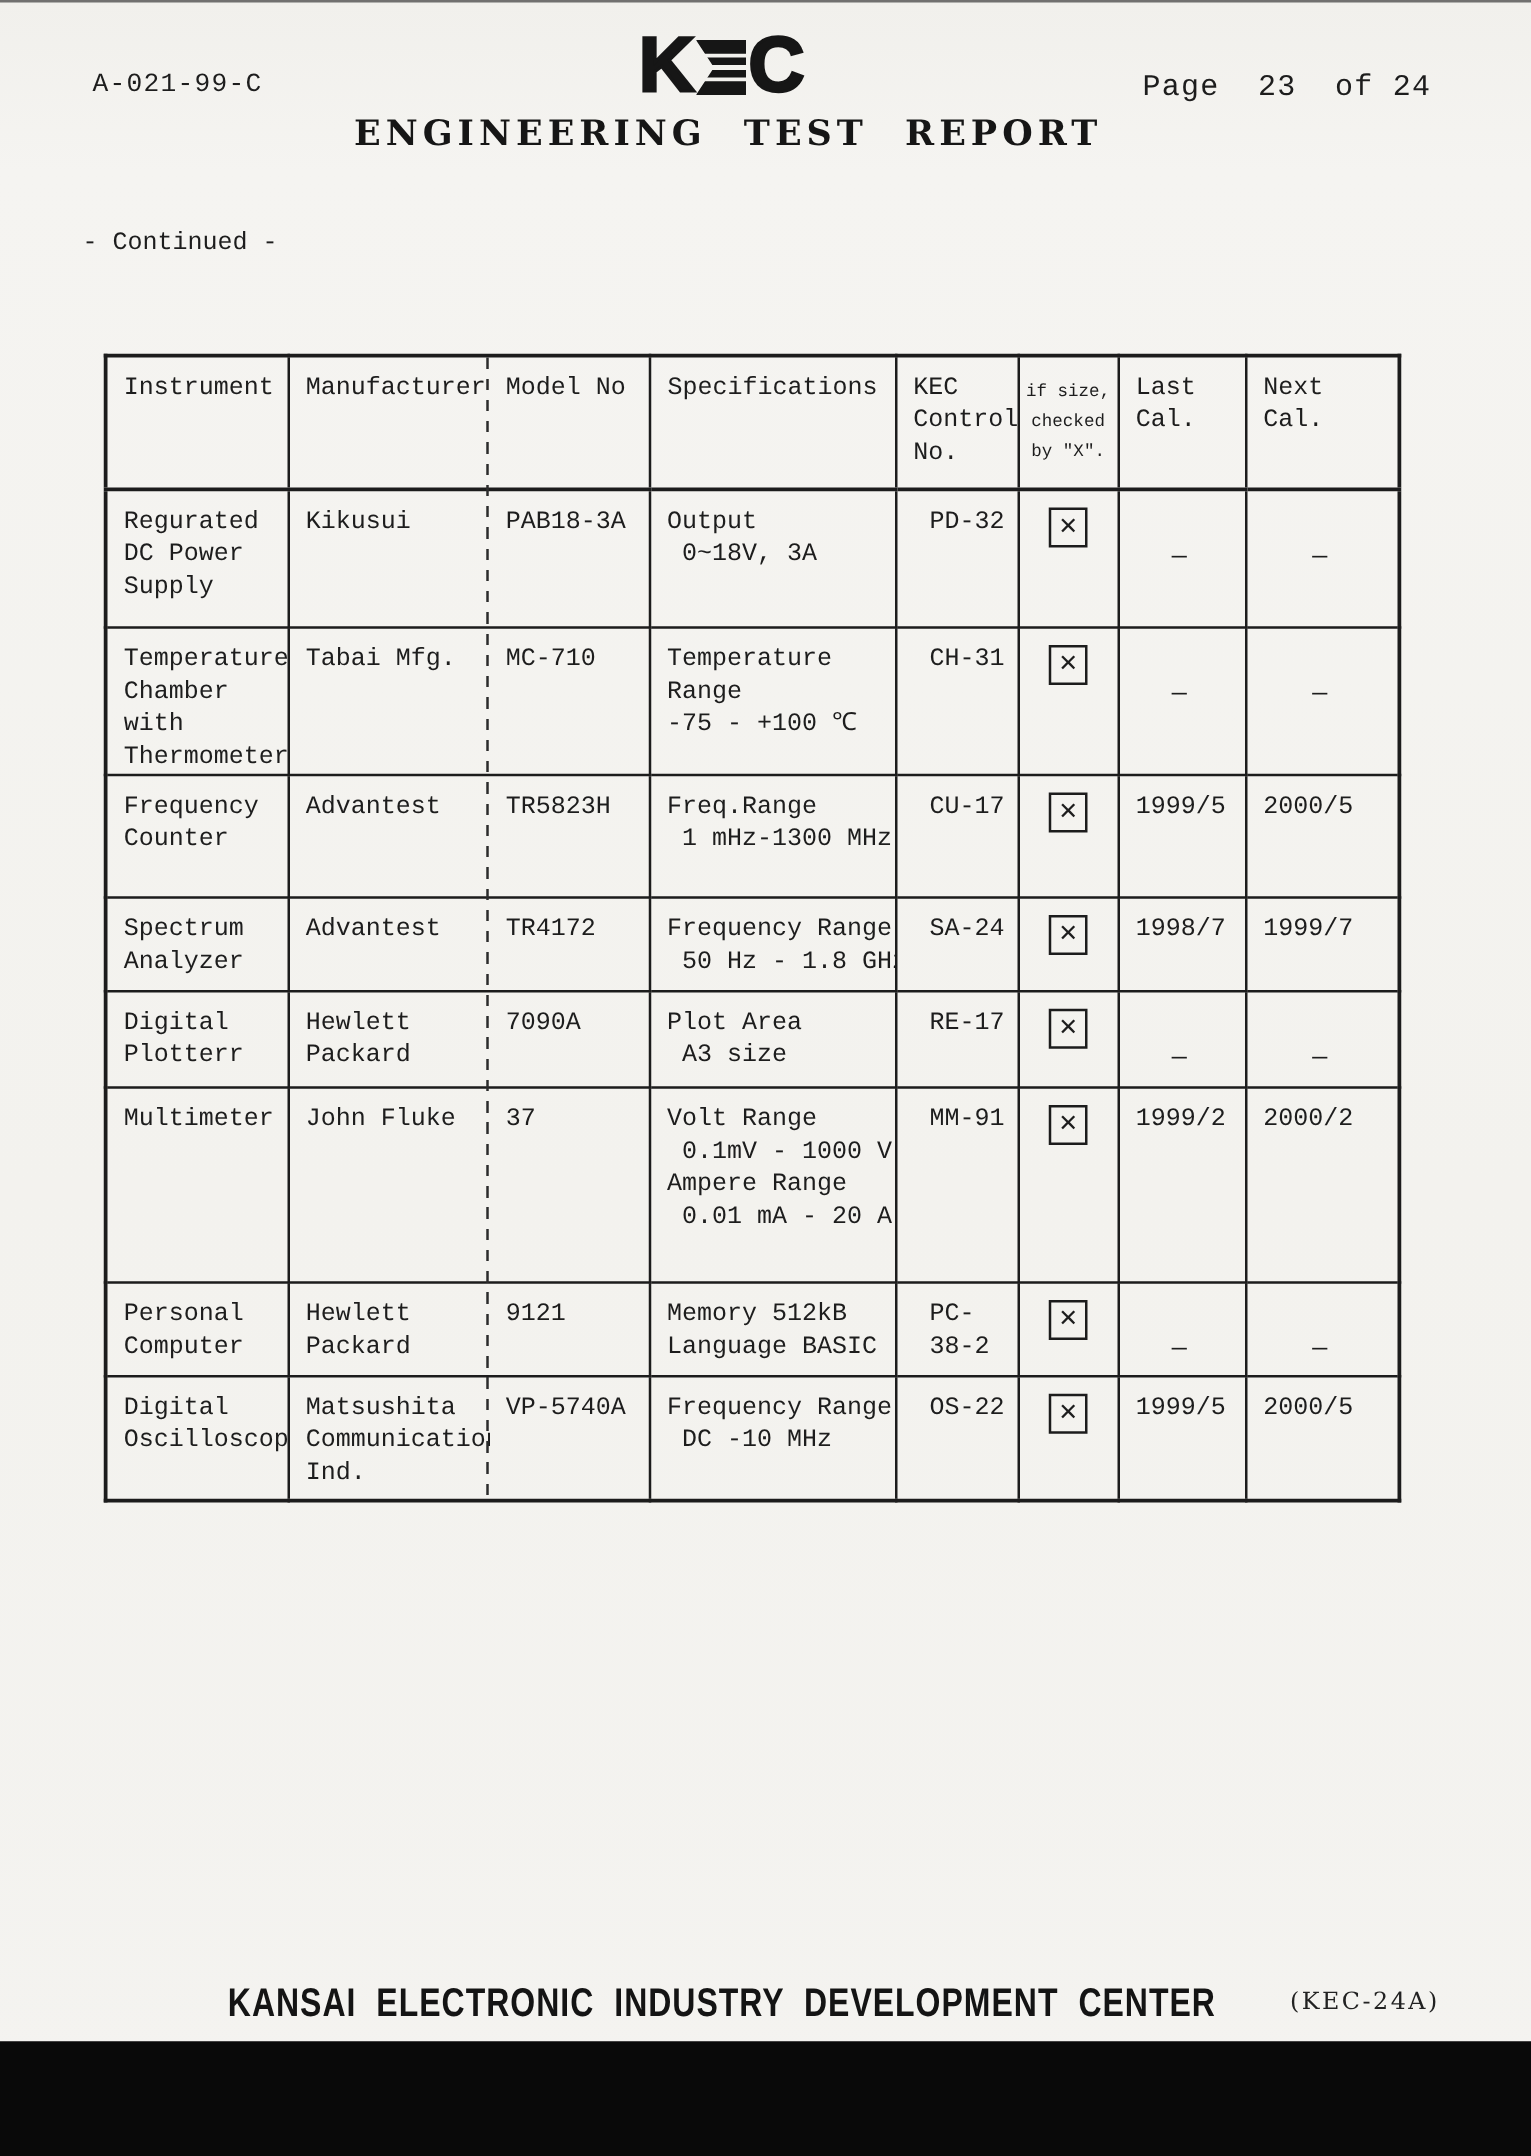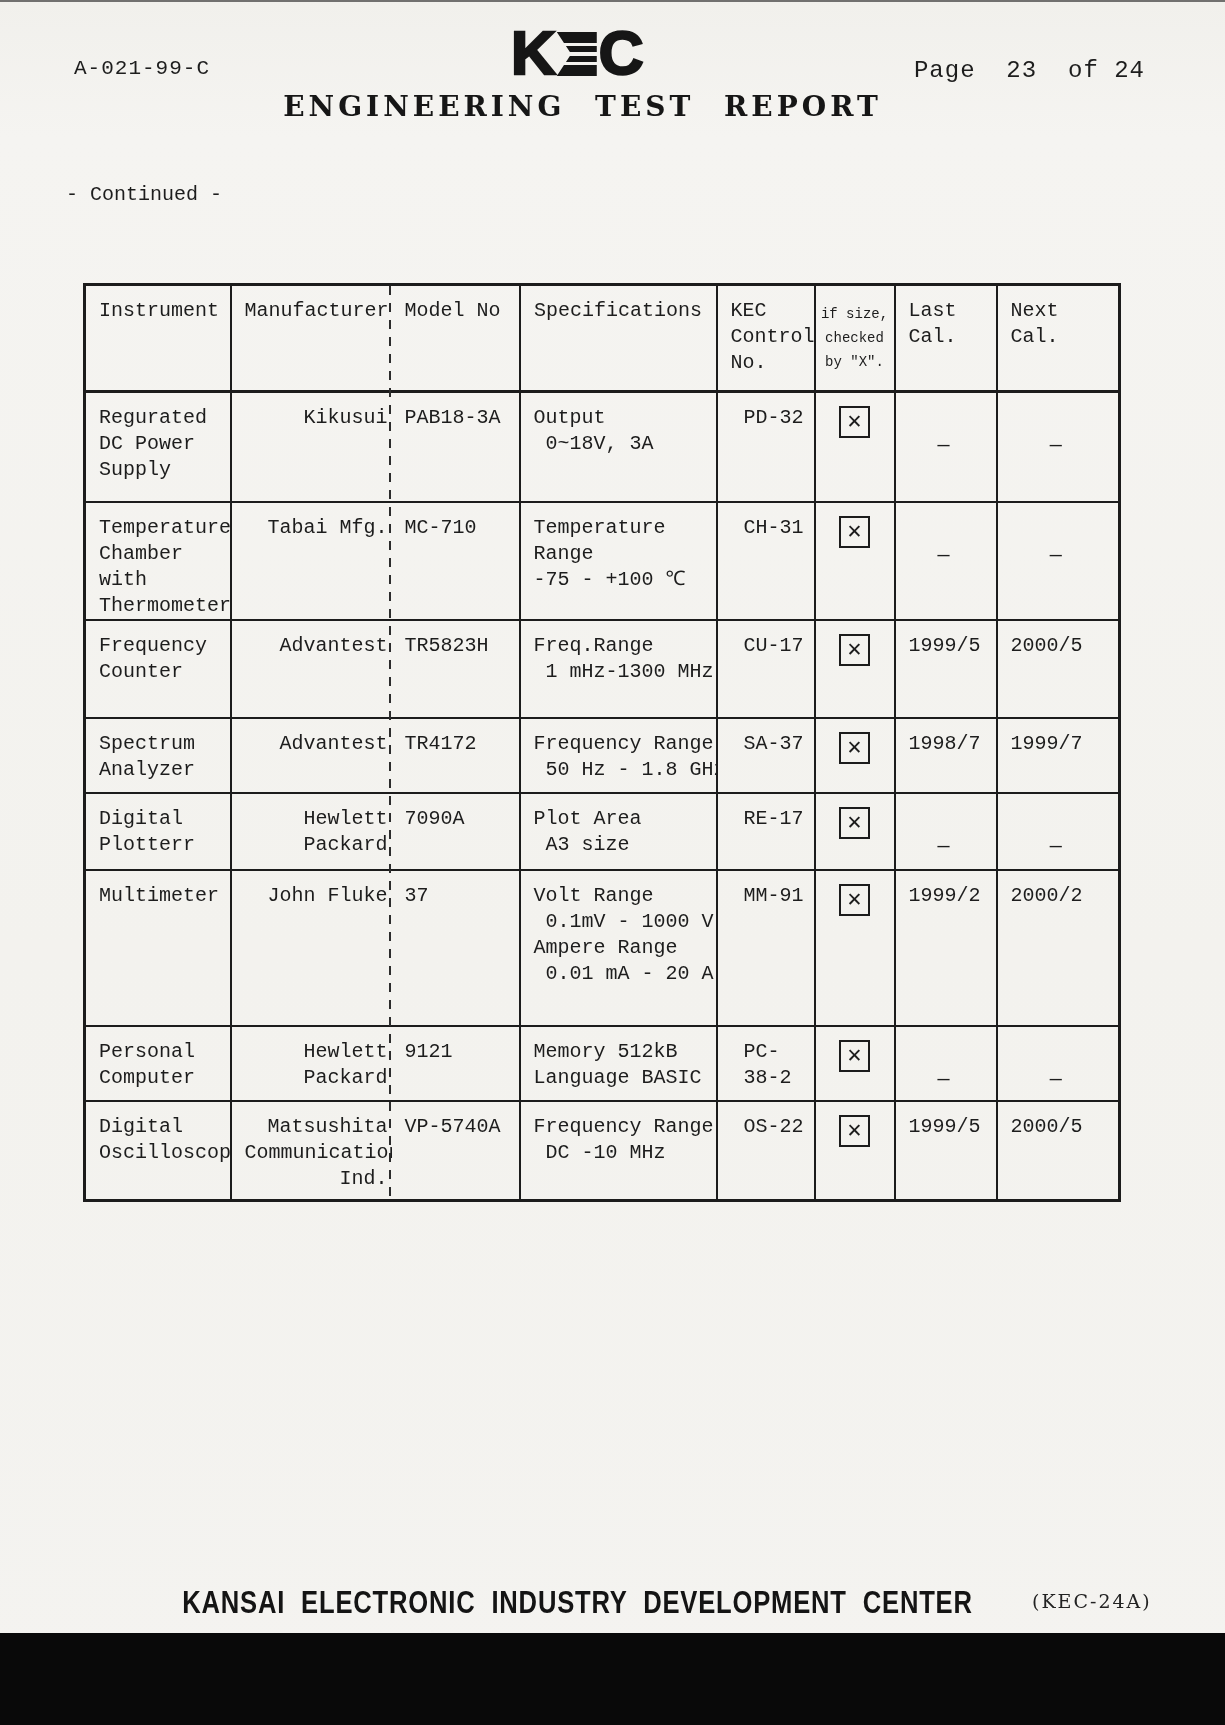--- a/index.html
+++ b/index.html
@@ -38,21 +38,21 @@
   .table-wrap{position:absolute;left:83px;top:283px;width:1035px;}
   table{border-collapse:collapse;table-layout:fixed;width:1035px;}
   table{border:3px solid #1c1c1c;}
   th,td{
     border:2px solid #1c1c1c;vertical-align:top;text-align:left;
     font-family:"Liberation Mono",monospace;font-size:20px;line-height:26px;color:#1d1d1d;
     padding:12px 4px 0 13px;white-space:pre-line;overflow:hidden;
   }
   thead th{border-bottom:3px solid #1c1c1c;font-weight:normal;}
   
-  .col-manufacturer{border-right:none;text-align:right;}
+  .col-manufacturer{border-right:none;}
   .col-model{border-left:none;}
   .dash-overlay{
     position:absolute;top:3px;bottom:3px;left:306px;width:2px;
     background:repeating-linear-gradient(180deg,#2c2c2c 0 9px,transparent 9px 17px);
     pointer-events:none;
   }
   .col-specs{white-space:pre;}
   th.col-specs{text-align:center;padding-left:4px;white-space:pre-line;margin-left:36px;}
   td.col-kec_no{padding-left:26px;}
   th.col-checked{font-size:14px;line-height:24px;text-align:center;padding:16px 2px 0 2px;}
@@ -173,21 +173,21 @@
             <td class="col-last_cal">1999/5</td>
             <td class="col-next_cal">2000/5</td>
           </tr>
           <tr style="height: 75px;">
             <td class="col-instrument">Spectrum
 Analyzer</td>
             <td class="col-manufacturer">Advantest</td>
             <td class="col-model">TR4172</td>
             <td class="col-specs">Frequency Range
  50 Hz - 1.8 GHz</td>
-            <td class="col-kec_no">SA-37</td>
+            <td class="col-kec_no">SA-24</td>
             <td class="col-checked"><span class="checkbox">✕</span></td>
             <td class="col-last_cal">1998/7</td>
             <td class="col-next_cal">1999/7</td>
           </tr>
           <tr style="height: 77px;">
             <td class="col-instrument">Digital
 Plotterr</td>
             <td class="col-manufacturer">Hewlett
 Packard</td>
             <td class="col-model">7090A</td>

